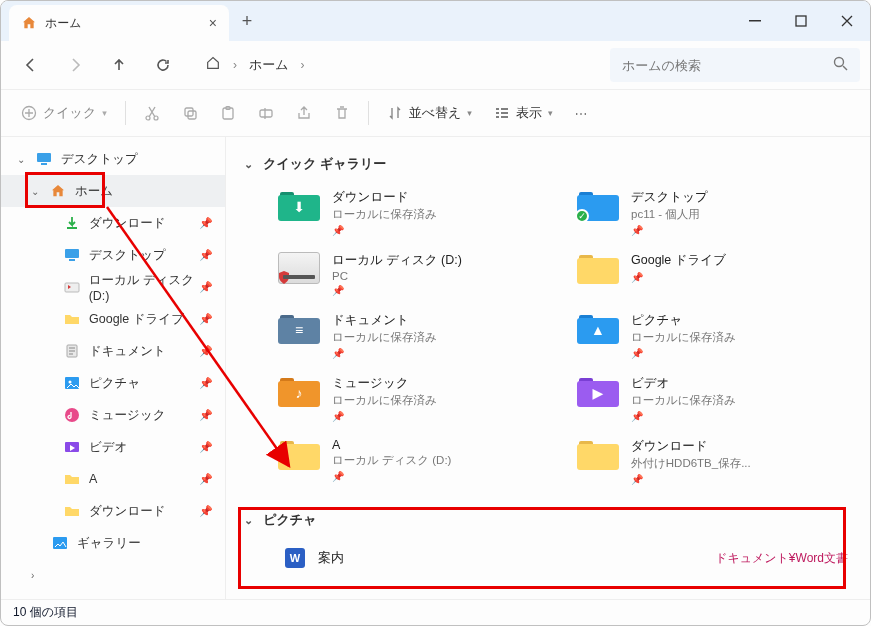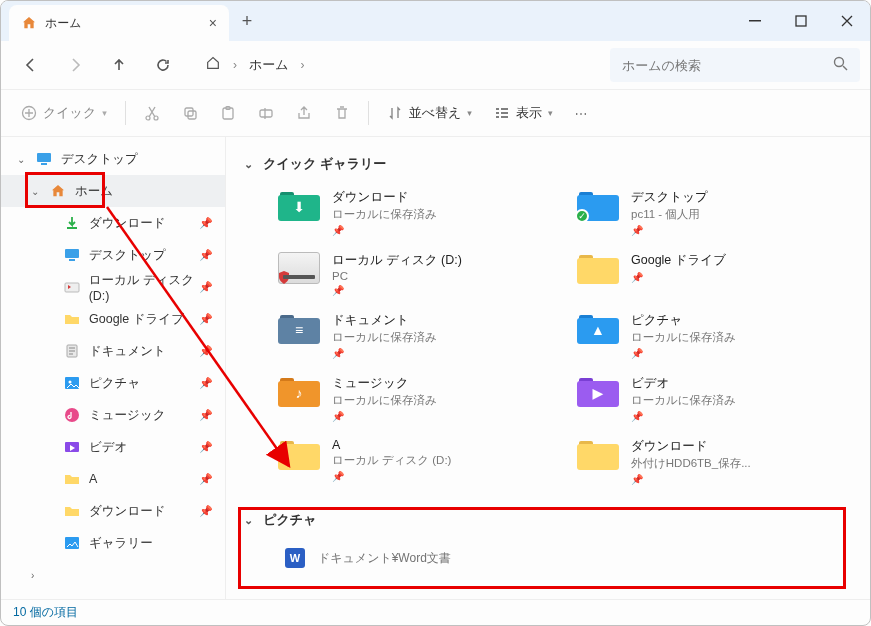--- a/index.html
+++ b/index.html
@@ -50,23 +50,23 @@
 .qgrid { display: grid; grid-template-columns: 1fr 1fr; gap: 4px 20px; margin-left: 30px; margin-bottom: 20px; }
 .qitem { display: flex; align-items: flex-start; gap: 12px; padding: 6px 4px; cursor: pointer; border-radius: 4px; }
 .qtext { display: flex; flex-direction: column; gap: 1px; }
 .qname { font-size: 12.5px; color: #222; }
 .qsub { font-size: 11.5px; color: #777; }
 .qpin { font-size: 10px; color: #aaa; margin-top: 2px; }
 
 .favrow { display: flex; align-items: center; padding: 8px 4px 8px 40px; cursor: pointer; }
 .favicon { width: 22px; height: 22px; margin-right: 12px; display:flex; align-items:center; justify-content:center; }
 .favname { font-size: 13px; color: #222; flex: 1; }
-.favloc { font-size: 12px; color: #737373; }
-
-.statusbar { height: 26px; border-top: 1px solid #eee; display: flex; align-items: center; padding: 0 12px; font-size: 12px; color: #0369a1; }
+.favloc { font-size: 12px; color: #be185d; }
+
+.statusbar { height: 26px; border-top: 1px solid #eee; display: flex; align-items: center; padding: 0 12px; font-size: 12px; color: #0f172a; }
 
 svg.arrow { position: absolute; pointer-events: none; z-index: 50; }
 
 
 .fld { width:42px; height:32px; position:relative; }
 .fld::before { content:""; position:absolute; top:3px; left:2px; width:14px; height:6px; border-radius:2px 2px 0 0; }
 .fld::after { content:""; position:absolute; top:6px; left:0; right:0; bottom:0; border-radius:3px; }
 .fld.yellow::before{background:#e8b84a;} .fld.yellow::after{background:#ffd868;}
 .fld.teal::before{background:#168f6f;} .fld.teal::after{background:#1fb58a;}
 .fld.blue::before{background:#1a7fd4;} .fld.blue::after{background:#2b9bf0;}
@@ -337,21 +337,21 @@
       <div class="sbitem child" style="padding-left: 44px;">
         <span class="chev"></span>
         <span class="ico">
           <svg width="16" height="16">
             <path d="M1 4h5l2 2h7v7H1z" fill="#ffd868"></path>
           </svg>
         </span>
         <span>ダウンロード</span>
         <span class="pin">📌</span>
       </div>
-      <div class="sbitem child" style="padding-left: 44px;">
+      <div class="sbitem child" style="padding-left: 32px;">
         <span class="chev"></span>
         <span class="ico">
           <svg width="16" height="16">
             <rect x="1" y="2" width="14" height="12" rx="1" fill="#2b9bf0"></rect>
             <path d="M3 12l3-3 2 2 3-4 3 5" stroke="#fff" fill="none"></path>
           </svg>
         </span>
         <span>ギャラリー</span>
       </div>
       <div class="sbitem" style="padding-left: 30px;">
@@ -490,20 +490,21 @@
         <span>ピクチャ</span>
       </div>
       <div id="favlist">
           <div class="favrow">
             <span class="favicon">
               <svg width="20" height="20">
                 <rect width="20" height="20" rx="3" fill="#2b5fc4"></rect>
                 <text x="10" y="14" text-anchor="middle" fill="#fff" font-size="11" font-weight="bold">W</text>
               </svg>
             </span>
+            <span class="favname">案内</span>
             <span class="favloc">ドキュメント¥Word文書</span>
           </div>
         </div>
     </div>
   </div>
 </div>
 
 <div class="statusbar">
   <span>10 個の項目</span>
 </div>

